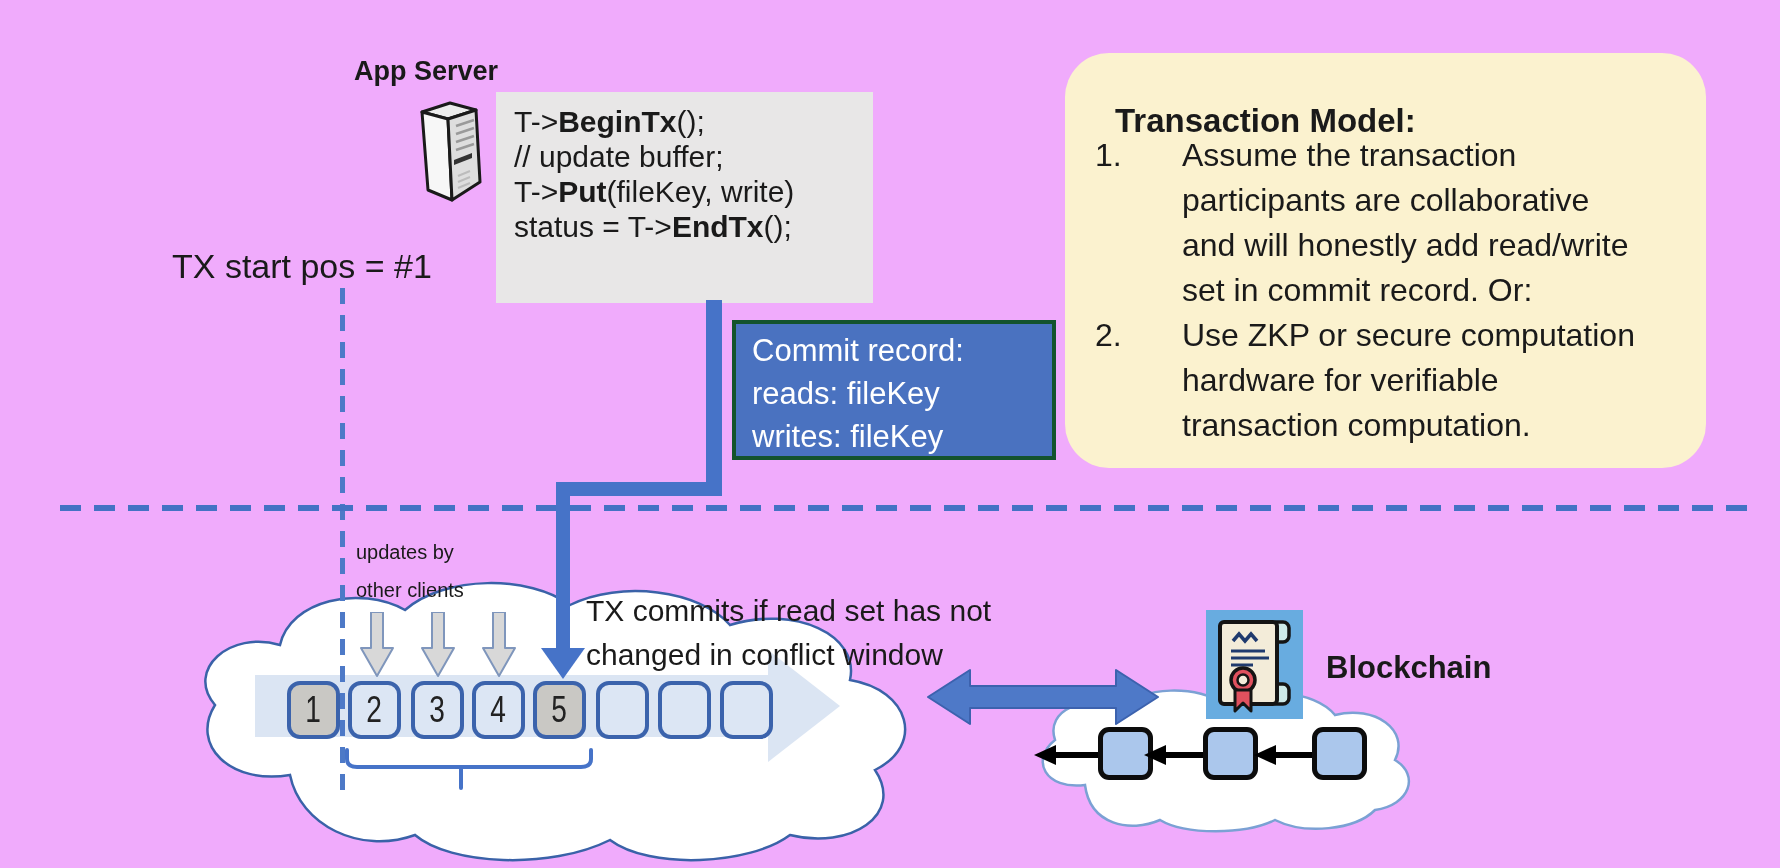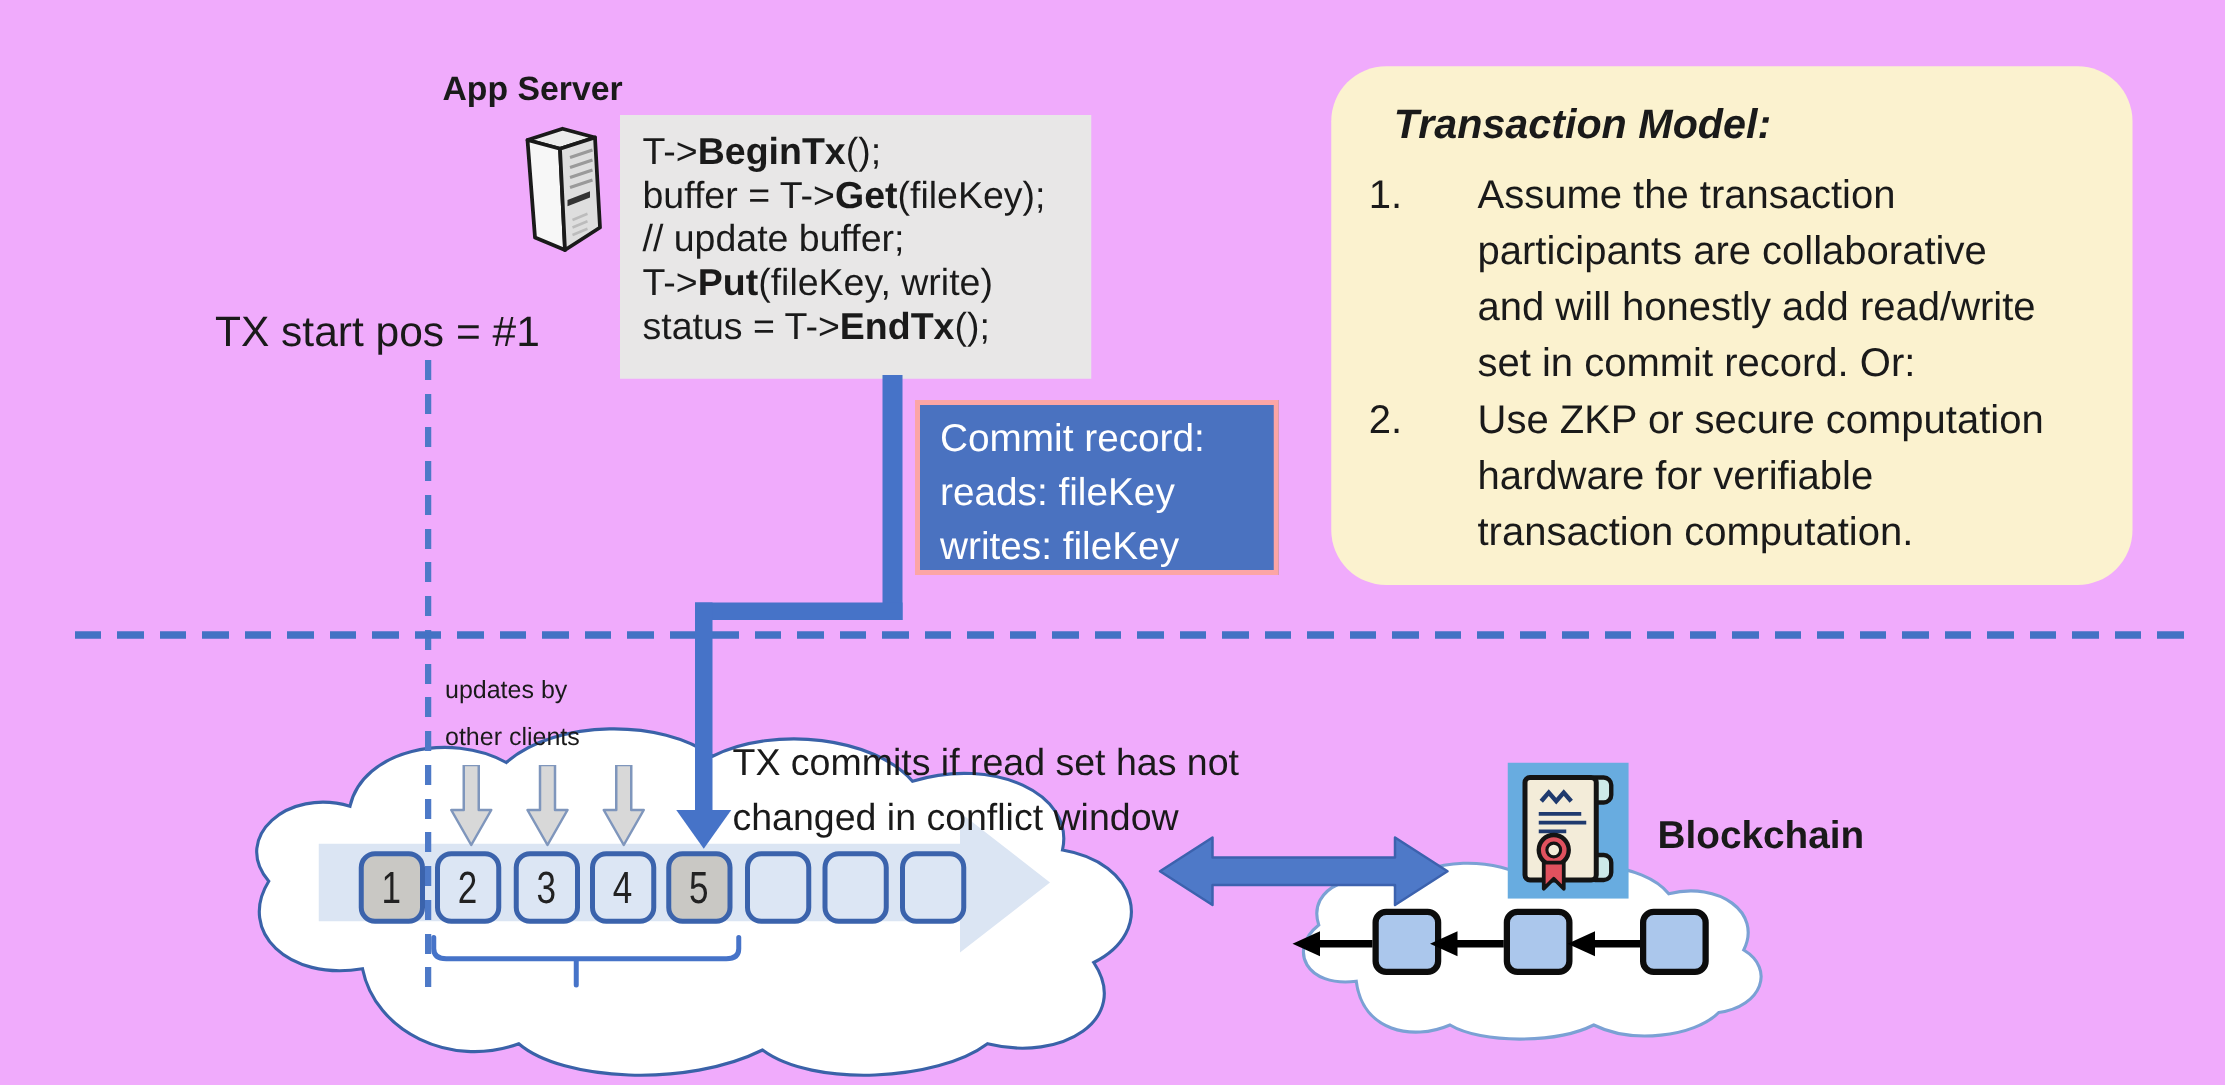--- a/index.html
+++ b/index.html
@@ -15,22 +15,22 @@
   .code-line b{font-weight:bold;}
   .tx-start{left:172px;top:247px;font-size:34px;}
 
   
   .vdash{left:340px;top:288px;width:5px;height:509px;
          background:repeating-linear-gradient(180deg,#4d79c7 0 16px,transparent 16px 27px);}
   .hdash{left:60px;top:505px;width:1688px;height:6px;
          background:repeating-linear-gradient(90deg,#4472c4 0 21px,transparent 21px 34px);}
 
   
-  .commit-box{left:732px;top:320px;width:291px;height:140px;background:#4a72c0;
-              border:4px solid #fca5a5;box-sizing:border-box;color:#fff;font-size:31px;
+  .commit-box{left:732px;top:320px;width:324px;height:140px;background:#4a72c0;
+              border:4px solid #14532d;box-sizing:border-box;color:#fff;font-size:31px;
               line-height:43px;padding:5px 0 0 16px;}
 
   
   .elbow{background:#4673c8;}
   .elbow-leg-right{left:706px;top:300px;width:16px;height:196px;}
   .elbow-horiz{left:556px;top:482px;width:166px;height:14px;}
   .elbow-leg-left{left:556px;top:482px;width:14px;height:168px;}
   .elbow-head{left:541px;top:648px;width:0;height:0;border-left:22px solid transparent;
               border-right:22px solid transparent;border-top:31px solid #4673c8;background:none;}
 
@@ -52,21 +52,21 @@
   .b1{left:287px}.b2{left:348px}.b3{left:411px}.b4{left:472px}
   .b5{left:533px}.b6{left:596px}.b7{left:658px}.b8{left:720px}
 
   
   .chain-block{top:727px;width:55px;height:53px;box-sizing:border-box;background:#abc7ec;
                border:5px solid #0c0c0c;border-radius:11px;}
   .cb1{left:1098px}.cb2{left:1203px}.cb3{left:1312px}
 
   
   .model-box{left:1065px;top:53px;width:641px;height:415px;background:#fbf2cf;border-radius:44px;}
-  .model-title{left:50px;top:27px;font-size:33px;font-weight:bold;font-style:italic;position:absolute;}
+  .model-title{left:50px;top:49px;font-size:33px;font-weight:bold;position:absolute;}
   .model-list{position:absolute;left:30px;top:80px;width:580px;font-size:32px;line-height:45px;}
   .model-item{display:flex;}
   .model-num{width:57px;flex:0 0 57px;}
   .model-text{flex:1;margin-left:30px;}
 </style>
 </head>
 <body>
 
 <div id="canvas">
 
@@ -94,21 +94,20 @@
     <path d="M18,16 L46,7 L72,14 L44,23 Z" fill="#ececec" stroke="#1a1a1a" stroke-width="3" stroke-linejoin="round"></path>
     <path d="M18,16 L44,23 L48,104 L24,94 Z" fill="#f7f7f7" stroke="#1a1a1a" stroke-width="3" stroke-linejoin="round"></path>
     <path d="M44,23 L72,14 L76,86 L48,104 Z" fill="#dedede" stroke="#1a1a1a" stroke-width="3" stroke-linejoin="round"></path>
     <path d="M52,30 L70,24 M52,38 L70,32 M52,46 L70,40 M52,54 L70,48" stroke="#9a9a9a" stroke-width="2.5" fill="none"></path>
     <path d="M50,64 L68,57 L68,62 L50,69 Z" fill="#333"></path>
     <path d="M54,80 L66,75 M54,86 L66,81 M54,92 L66,87" stroke="#bcbcbc" stroke-width="2" fill="none"></path>
   </svg>
 
   <div class="abs code-block">
     <div class="code-line"><span>T-&gt;</span><b>BeginTx</b><span>();</span></div>
-    <div class="code-line"><span>buffer = T-&gt;</span><b>Get</b><span>(fileKey);</span></div>
     <div class="code-line"><span>// update buffer;</span><b></b><span></span></div>
     <div class="code-line"><span>T-&gt;</span><b>Put</b><span>(fileKey, write)</span></div>
     <div class="code-line"><span>status = T-&gt;</span><b>EndTx</b><span>();</span></div>
   </div>
 
   <div class="abs tx-start">TX start pos = #1</div>
 
   <div class="abs commit-box">
     <div>Commit record:</div>
     <div>reads: fileKey</div>

